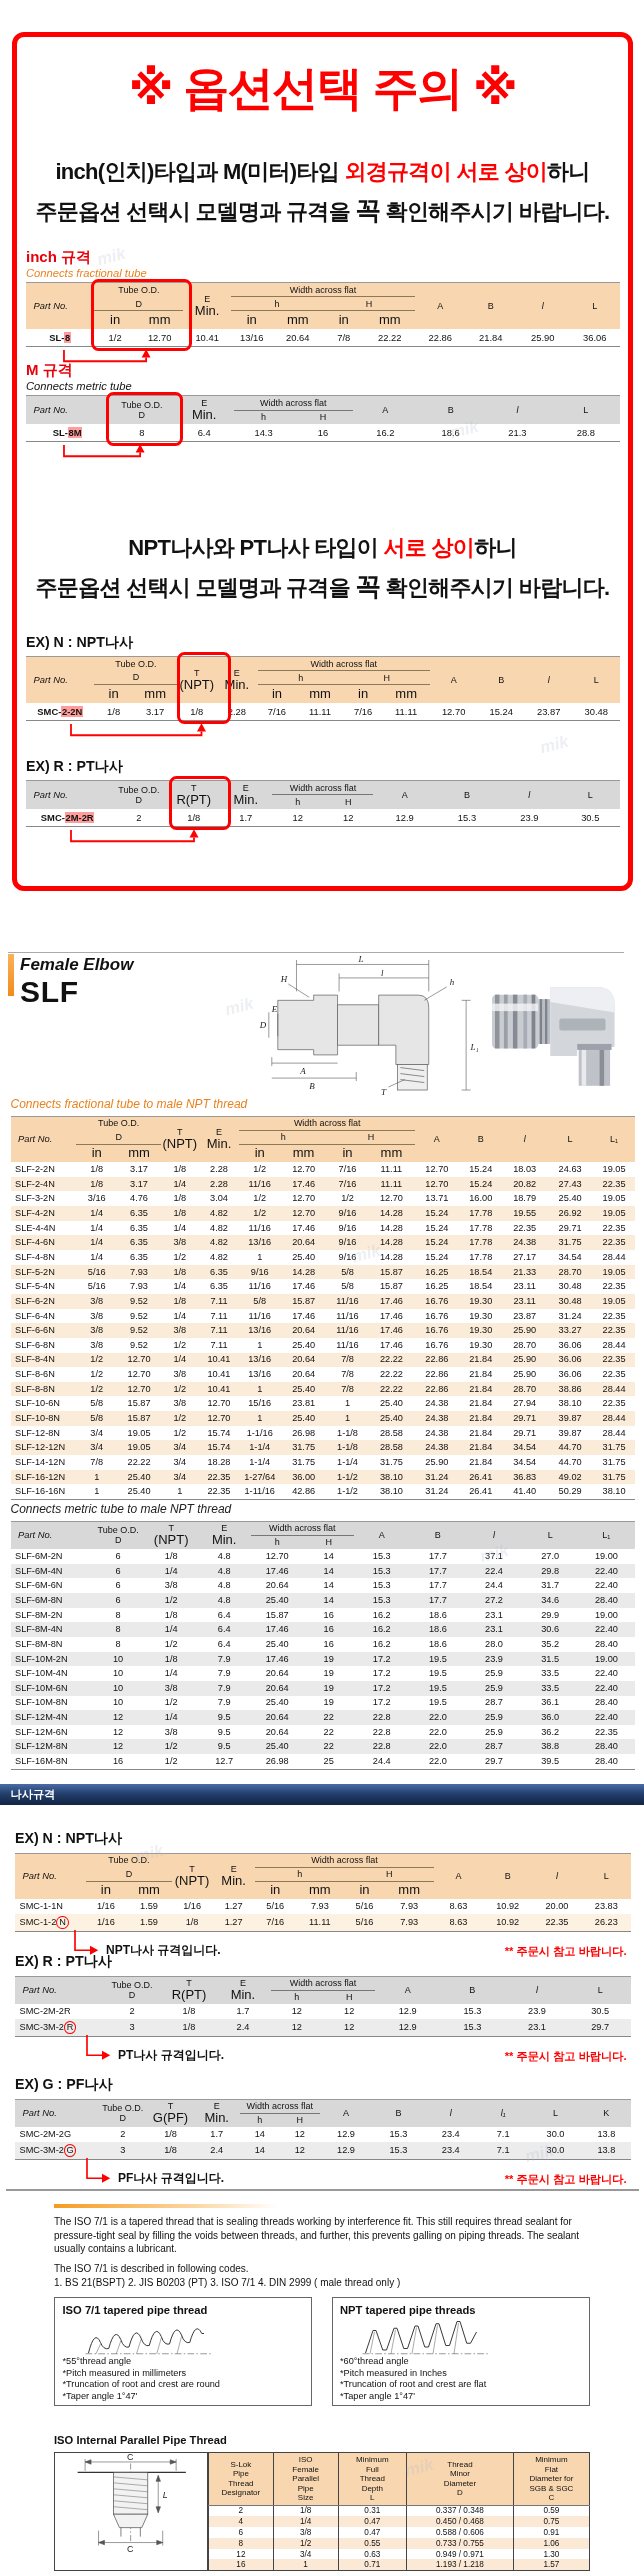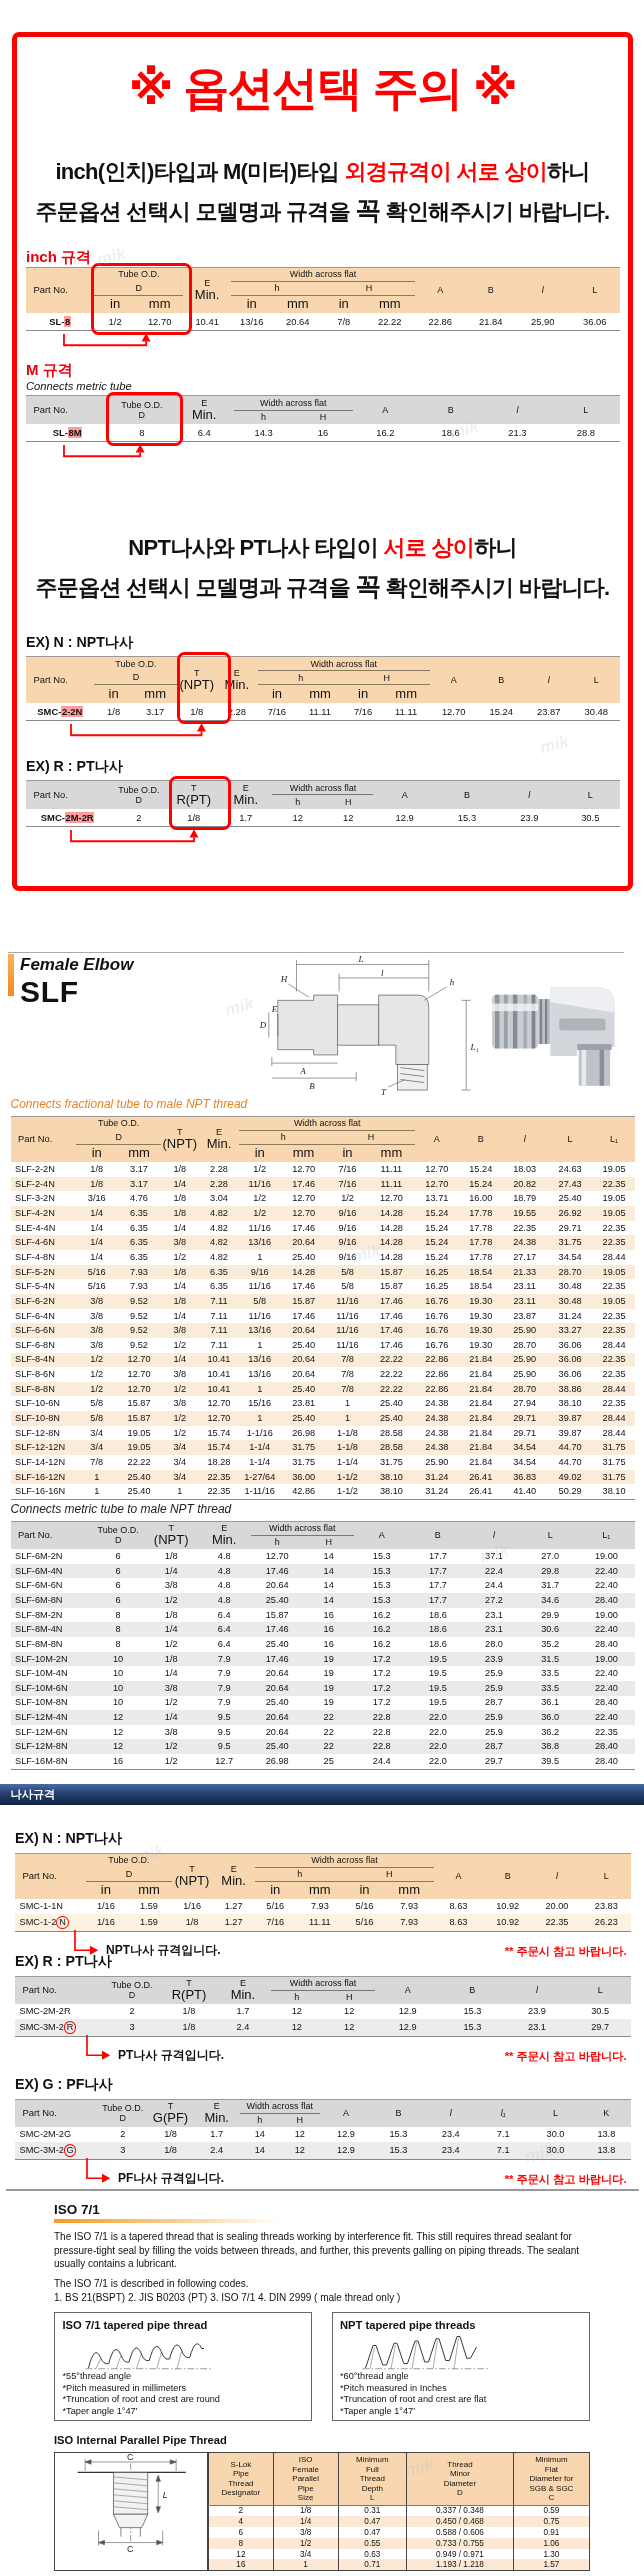--- a/index.html
+++ b/index.html
@@ -2,42 +2,42 @@
 <html style="font-size:12px"><head>
 <meta charset="utf-8">
 <style>
   html,body{margin:0;padding:0;background:#fff;}
   body{font-family:"Liberation Sans","DejaVu Sans",sans-serif;color:#111;}
   #page{position:relative;width:645px;height:2576px;margin:0 auto;background:#fff;overflow:hidden;}
   .abs{position:absolute;}
   
   .wm{position:absolute;font-style:italic;font-weight:bold;font-size:16.5px;color:rgba(175,180,200,0.22);transform:rotate(-14deg);z-index:5;pointer-events:none;}
   
-  .warn-box{position:absolute;top:31.5px;left:12px;width:621px;height:859px;border:5.2px solid #FF0000;border-radius:7px;background:#fff;box-sizing:border-box;z-index:1;}
+  .warn-box{position:absolute;top:31.5px;left:12px;width:621px;height:859px;border:5.2px solid #FF0000;border-radius:12px;background:#fff;box-sizing:border-box;z-index:1;}
   .wb-title{position:absolute;top:21px;left:0;width:100%;text-align:center;color:#FF0000;font-size:46px;font-weight:900;letter-spacing:-1.5px;}
   .wb-line{position:absolute;left:0;width:100%;text-align:center;font-size:22px;font-weight:800;color:#111;letter-spacing:-0.7px;}
   .wb-line .red{color:#FF0000;}
   .wb-line .big{font-size:25.5px;}
   .blk{position:absolute;left:9px;width:594px;}
   .red-h{margin:0;font-size:15px;font-weight:800;color:#E8000A;}
   .sub-it{font-style:italic;font-size:11.2px;margin:0.7px 0 3px 0;}
   .sub-orange{color:#E8821E;}
   .ex-h{margin:0 0 4.5px 0;font-size:14.2px;font-weight:800;color:#111;}
   
   .tbl-wrap{position:relative;}
   table.spec{border-collapse:collapse;width:100%;table-layout:fixed;border-top:1.5px solid #999;border-bottom:0.7px solid #888;}
   table.spec th{font-weight:normal;font-size:9px;line-height:1.12;padding:1.5px 0;text-align:center;vertical-align:middle;}
   table.spec td{font-size:9.4px;text-align:center;padding:3px 0;}
   table.spec .sm{font-size:13px;}
   .peach thead{background:#F8D7B0;}
   .gray thead{background:#D8D8D8;}
   .ul{border-bottom:0.7px solid #8a7a5a;}
   .gray .ul{border-bottom:0.7px solid #777;}
   .it{font-style:italic;}
-  .th-part{text-align:left !important;padding-left:7.5px !important;font-size:9.4px !important;}
+  .th-part{text-align:left !important;padding-left:7.5px !important;font-size:9.4px !important;font-style:italic;}
   td.pn,.pn{font-weight:700;font-size:11px;text-align:left;padding-left:4.5px;}
   .hl{background:#FF9D9D;padding:0 0.7px;}
   .redbox{position:absolute;border:3px solid #FF0000;border-radius:7.5px;z-index:2;pointer-events:none;}
   .hook{position:absolute;z-index:2;}
   
   .sec-title-orange{font-style:italic;font-size:12px;color:#E8821E;margin:0;}
   .sec-title-dark{font-style:italic;font-size:12px;color:#222;margin:0;}
   table.big td{font-size:9.2px;padding:1.9px 0;line-height:1.18;}
   table.big td:first-child{text-align:left;padding-left:4.5px;}
   .frac tbody tr:nth-child(even){background:#FBEBD9;}
@@ -93,20 +93,21 @@
 
     <div class="wb-line" style="top:120px">
       <span>inch(인치)타입과 M(미터)타입 </span><span class="red">외경규격이 서로 상이</span><span>하니</span>
     </div>
     <div class="wb-line" style="top:156px">
       <span>주문옵션 선택시 모델명과 규격을 </span><span class="big">꼭</span><span> 확인해주시기 바랍니다.</span>
     </div>
 
     <div class="blk" style="top:211px">
       <h3 class="red-h">inch 규격</h3>
+      <div class="sub-it sub-orange">Connects fractional tube</div>
       <div class="tbl-wrap">
         <table class="spec peach">
           <colgroup>
               <col style="width:11.5%">
               <col style="width:7%">
               <col style="width:8%">
               <col style="width:8%">
               <col style="width:7%">
               <col style="width:8.5%">
               <col style="width:7%">
@@ -1372,21 +1373,20 @@
         <path d="M28 21 L28 33 L39 27 Z" fill="#FF0000"></path>
       </svg>
       <div class="note-text" style="left:103px;top:10.5px">PF나사 규격입니다.</div>
       <div class="ref-text" style="top:12px">** 주문시 참고 바랍니다.</div>
     </div>
   </section>
 
   <div class="divider" style="top:2189px"></div>
 
   <section class="abs" style="top:2202px;left:54px;width:540px">
-    <h3 class="iso-h">ISO 7/1</h3>
     <div class="iso-rule"></div>
     <p class="iso-p" style="margin-top:7.5px">The ISO 7/1 is a tapered thread that is sealing threads working by interference fit. This still requires thread sealant for pressure-tight seal by filling the voids between threads, and further, this prevents galling on piping threads. The sealant usually contains a lubricant.</p>
     <p class="iso-p" style="margin-top:6px">The ISO 7/1 is described in following codes.</p>
     <p class="iso-p" style="margin-top:1.5px">1. BS 21(BSPT)   2. JIS B0203 (PT)   3. ISO 7/1  4. DIN 2999 ( male thread only )</p>
 
     <div style="display:flex;gap:19.5px;margin-top:7.5px">
       <div class="t-box">
         <p class="t-box-title">ISO 7/1 tapered pipe thread</p>
         <svg width="150" height="39" viewBox="0 0 200 52" style="margin-left:21px">
           <path d="M6 48 Q14 16 22 34 Q26 44 33 42 Q41 12 49 30 Q53 42 60 40 Q68 10 76 28 Q80 40 87 38 Q95 8 103 26 Q107 38 114 36 Q122 6 130 24 Q134 36 141 34 Q149 5 157 22 L160 22" fill="none" stroke="#333" stroke-width="1.3"></path>

